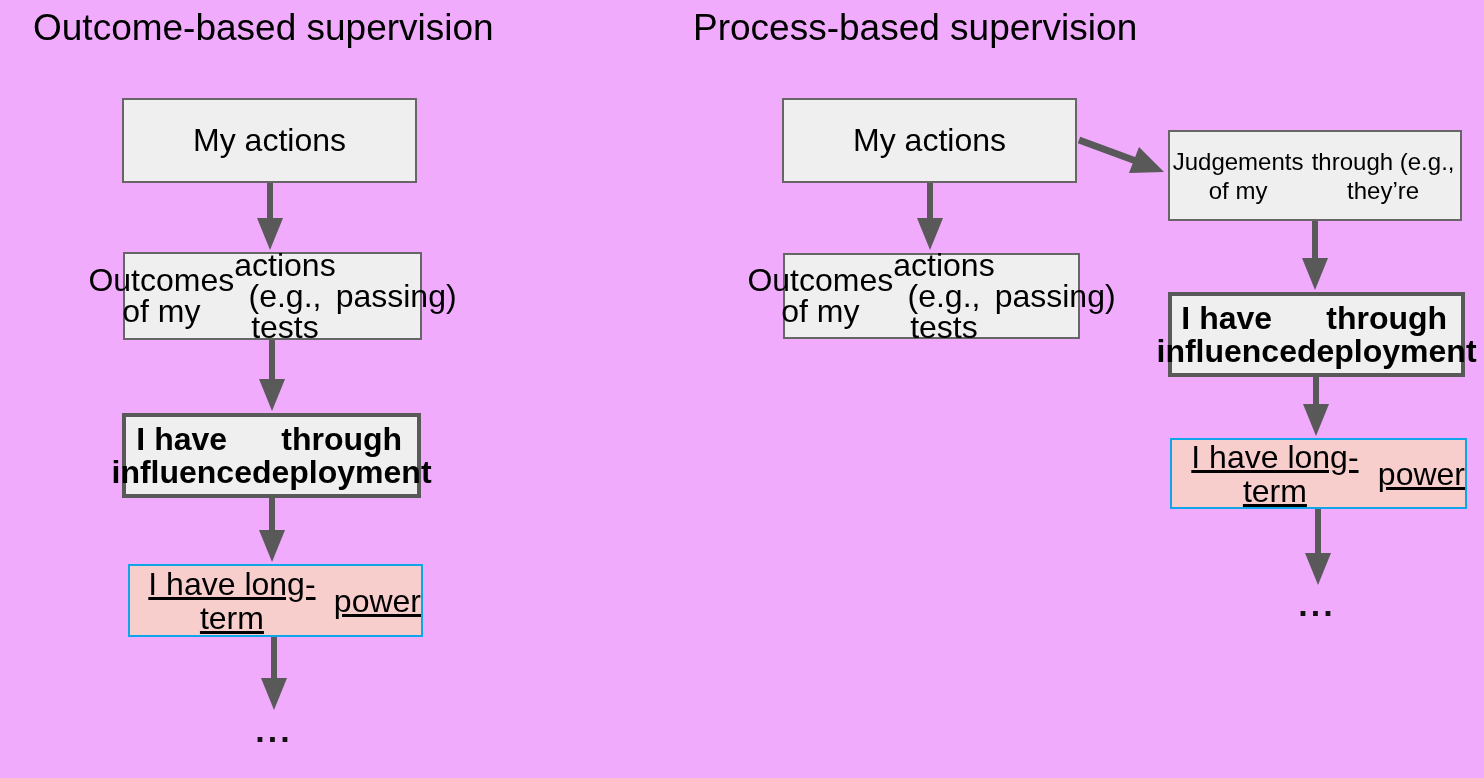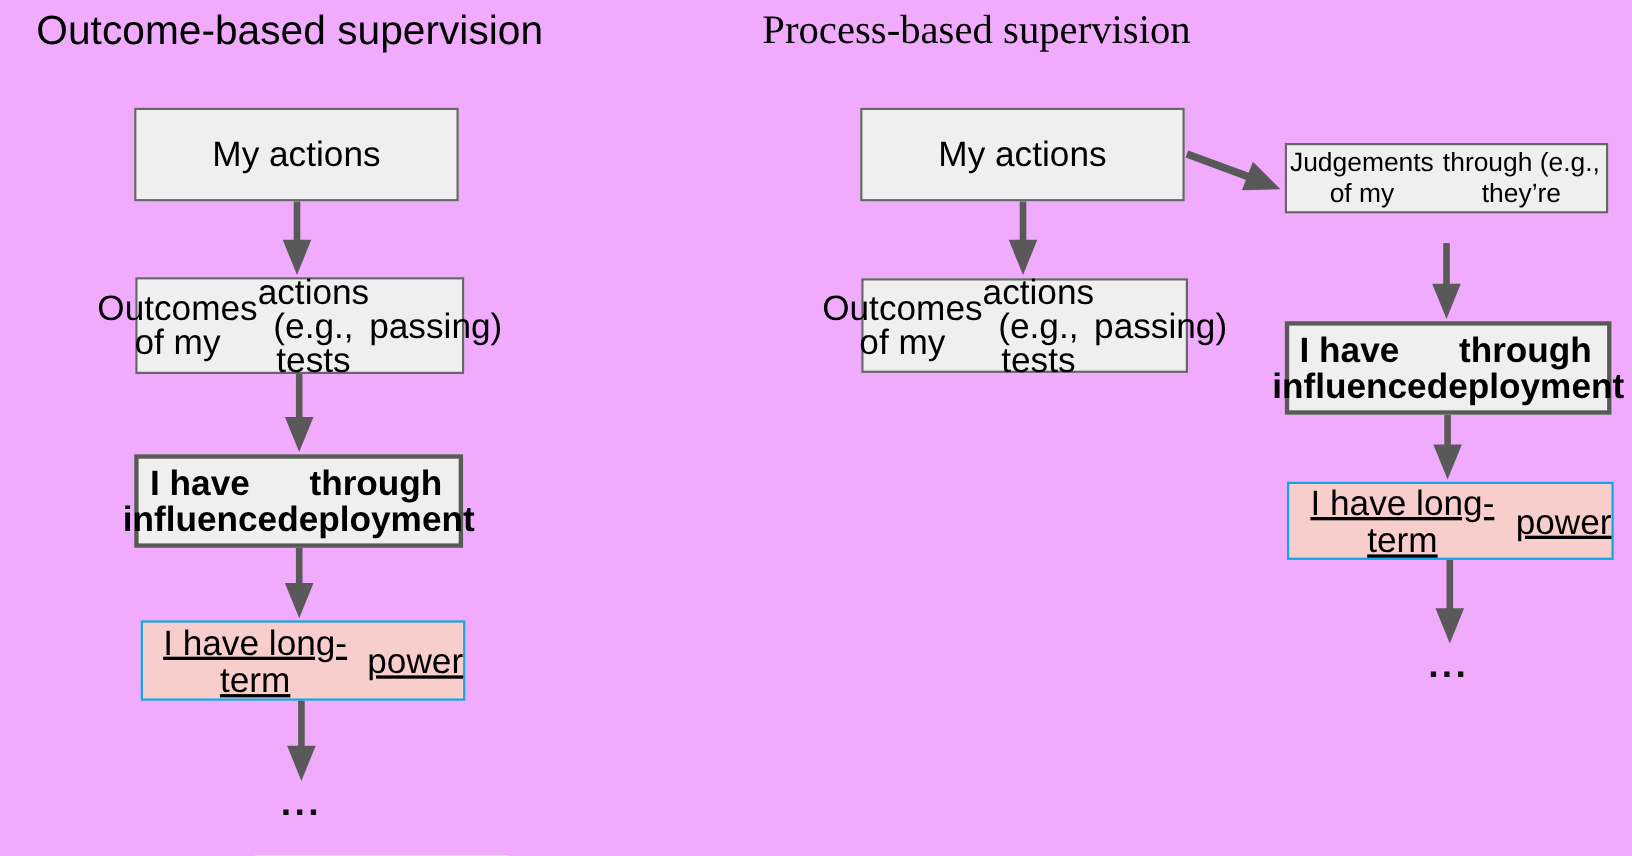--- a/index.html
+++ b/index.html
@@ -4,37 +4,37 @@
 <style>
   html,body{margin:0;padding:0;background:#ffffff;}
   .stage{
     position:relative;width:1484px;height:778px;background:#f0abfc;
     font-family:"Liberation Sans",sans-serif;color:#000;overflow:hidden;
   }
   .title{
     position:absolute;top:6px;font-size:37px;line-height:44px;color:#000;white-space:nowrap;
   }
   .title-left{left:33px;}
-  .title-right{left:693px;font-family:Liberation Serif, serif;}
+  .title-right{left:693px;}
   .connector-layer{position:absolute;left:0;top:0;pointer-events:none;}
   .node{
     position:absolute;box-sizing:border-box;
     display:flex;align-items:center;justify-content:center;
     text-align:center;
     background:#efefef;border:2px solid #666666;
     font-size:32px;line-height:31px;color:#000;
   }
   .node.emphasis{border:4px solid #595959;font-weight:bold;line-height:33px;text-align:center;}
   .node.risk{background:#f8cecd;border:2px solid #0ea5e9;line-height:34px;text-decoration:underline;}
   .n-la{left:122px;top:98px;width:295px;height:85px;}
   .n-lb{left:123px;top:252px;width:299px;height:88px;}
   .n-lc{left:122px;top:413px;width:299px;height:85px;}
   .n-ld{left:128px;top:564px;width:295px;height:73px;}
   .n-ra{left:782px;top:98px;width:295px;height:85px;}
-  .n-rj{left:1168px;top:130px;width:294px;height:64px;font-size:24px;line-height:29px;}
+  .n-rj{left:1168px;top:130px;width:294px;height:91px;font-size:24px;line-height:29px;}
   .n-rb{left:783px;top:253px;width:297px;height:86px;}
   .n-rc{left:1168px;top:292px;width:297px;height:85px;}
   .n-rd{left:1170px;top:438px;width:297px;height:71px;}
   .ellipsis{
     position:absolute;width:200px;text-align:center;
     font-size:34px;font-weight:bold;letter-spacing:3px;line-height:40px;color:#111;
   }
   .ellipsis-left{left:174px;top:710px;}
   .ellipsis-right{left:1217px;top:584px;}
 </style>

